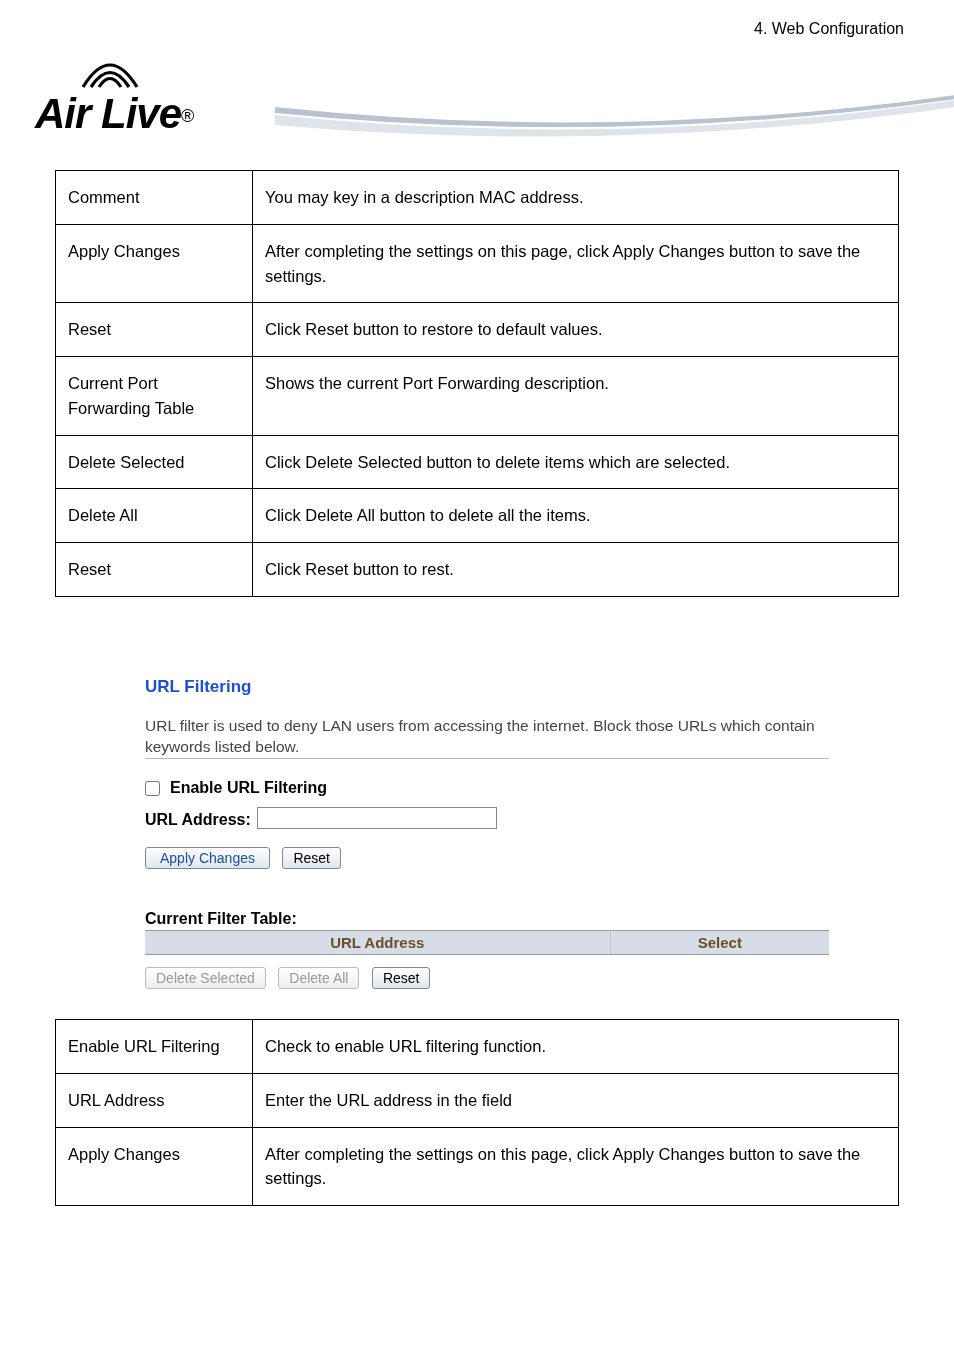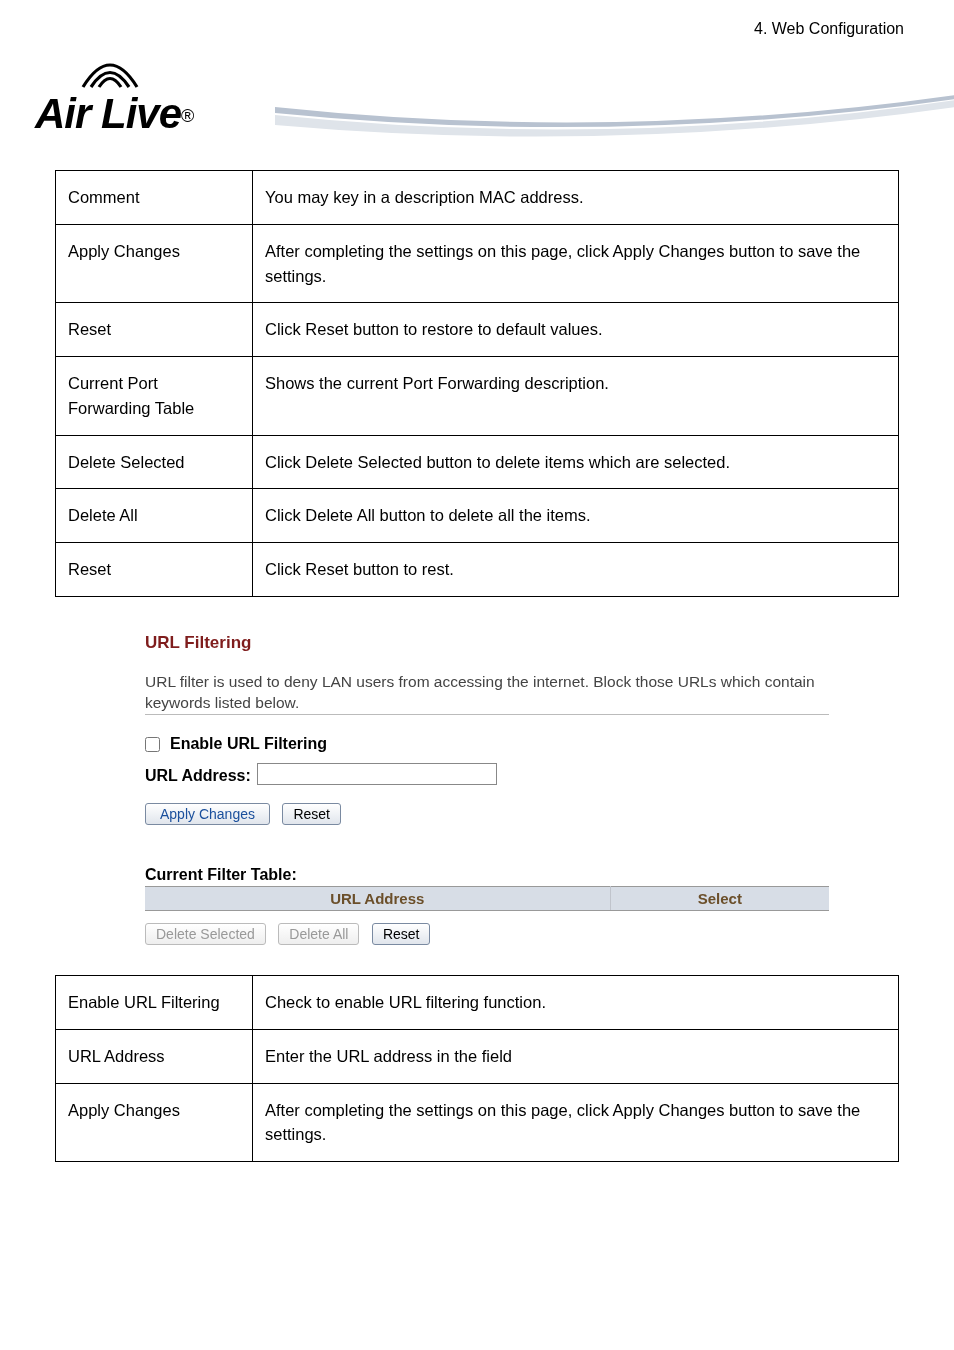--- a/index.html
+++ b/index.html
@@ -52,37 +52,37 @@
     top: 95px;
     width: 680px;
     height: 55px;
   }
   .content {
     padding: 0 55px 40px 55px;
   }
   table.spec {
     width: 100%;
     border-collapse: collapse;
-    margin-bottom: 36px;
+    margin-bottom: 80px;
   }
   table.spec td {
     border: 1px solid #000;
     padding: 14px 12px;
     font-size: 16.5px;
     line-height: 1.5;
     vertical-align: top;
   }
   table.spec td:first-child {
     width: 197px;
   }
   .router-box {
     margin: 0 70px 30px 90px;
   }
   .url-filtering-heading {
-    color: #7f1d1d;
+    color: #1d4ed8;
     font-weight: bold;
     font-size: 17px;
     margin-bottom: 18px;
   }
   .url-desc {
     font-size: 15.5px;
     color: #444;
     line-height: 1.4;
     border-bottom: 1px solid #bbb;
     margin-bottom: 20px;

